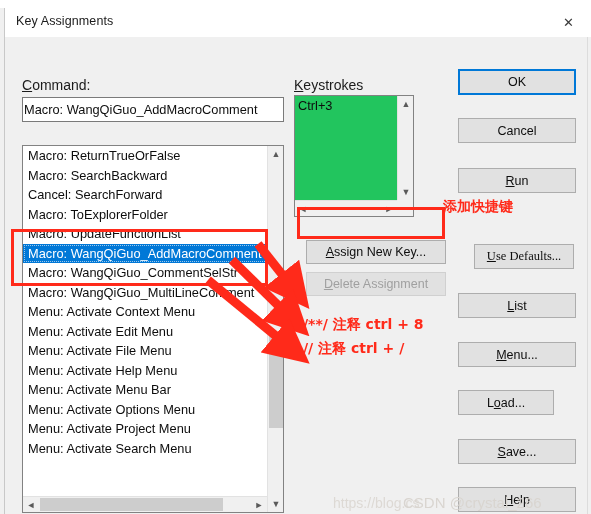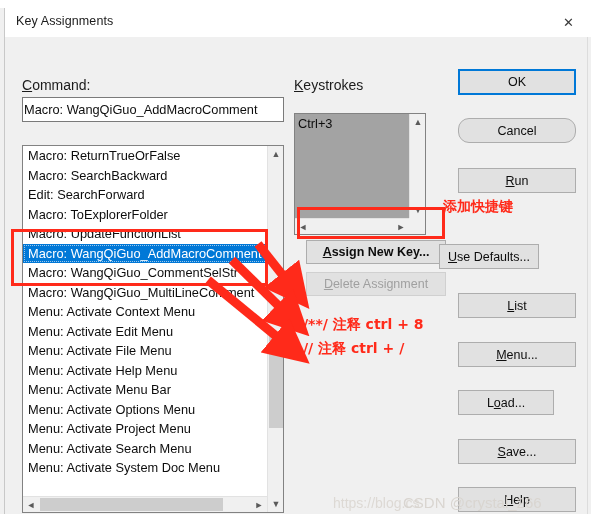--- a/index.html
+++ b/index.html
@@ -92,23 +92,23 @@
     padding-left: 3px;
   }
   
   #command-input {
     left: 17px; top: 60px;
     width: 262px; height: 25px;
   }
   
   #keystrokes-box {
     position: absolute;
-    left: 289px; top: 76px;
-    width: 132px; height: 122px;
-    background: #a3a3a3;
+    left: 289px; top: 58px;
+    width: 120px; height: 122px;
+    background: #22c55e;
     border: 1px solid #828282;
     box-sizing: border-box;
   }
   #keystrokes-box .ks-item {
     position: absolute;
     left: 3px; top: 2px;
     font-size: 12.8px;
     color: #0d0d0d;
   }
   .vscroll {
@@ -292,65 +292,64 @@
         <div class="arrow left">◄</div>
         <div class="arrow right" style="right:16px;">►</div>
       </div>
       <div style="position:absolute; right:0; bottom:0; width:16px; height:16px; background:#f0f0f0;"></div>
     </div>
 
     <div id="command-list">
       <div id="list-items">
           <div class="list-item">Macro: ReturnTrueOrFalse</div>
           <div class="list-item">Macro: SearchBackward</div>
-          <div class="list-item">Edit: SearchForward</div>
+          <div class="list-item">Cancel: SearchForward</div>
           <div class="list-item">Macro: ToExplorerFolder</div>
           <div class="list-item">Macro: UpdateFunctionList</div>
           <div class="list-item selected">Macro: WangQiGuo_AddMacroComment</div>
           <div class="list-item">Macro: WangQiGuo_CommentSelStr</div>
           <div class="list-item">Macro: WangQiGuo_MultiLineComment</div>
           <div class="list-item">Menu: Activate Context Menu</div>
           <div class="list-item">Menu: Activate Edit Menu</div>
           <div class="list-item">Menu: Activate File Menu</div>
           <div class="list-item">Menu: Activate Help Menu</div>
           <div class="list-item">Menu: Activate Menu Bar</div>
           <div class="list-item">Menu: Activate Options Menu</div>
           <div class="list-item">Menu: Activate Project Menu</div>
           <div class="list-item">Menu: Activate Search Menu</div>
-          <div class="list-item">Menu: Activate System Doc Menu</div>
         </div>
       <div class="vscroll" style="bottom:0;">
         <div class="arrow up">▲</div>
         <div class="thumb" style="top:190px; height:92px;"></div>
         <div class="arrow down">▼</div>
       </div>
       <div class="hscroll" style="left:0; width:244px;">
         <div class="arrow left">◄</div>
         <div class="thumb" style="left:17px; width:183px;"></div>
         <div class="arrow right">►</div>
       </div>
     </div>
 
-    <div class="btn" id="btn-assign" style="left:301px; top:203px; width:140px; height:24px;font-weight:bold;">
+    <div class="btn" id="btn-assign" style="left:301px; top:203px; width:140px; height:24px;">
       <span><span class="acc">A</span>ssign New Key...</span>
     </div>
     <div class="btn disabled" id="btn-delete" style="left:301px; top:235px; width:140px; height:24px;">
       <span><span class="acc">D</span>elete Assignment</span>
     </div>
 
     <div class="btn default" style="left:453px; top:32px; width:118px; height:26px;">
       <span>OK</span>
     </div>
-    <div class="btn" style="left:453px; top:81px; width:118px; height:25px;border-radius:11px;">
+    <div class="btn" style="left:453px; top:81px; width:118px; height:25px;">
       <span>Cancel</span>
     </div>
     <div class="btn" style="left:453px; top:131px; width:118px; height:25px;">
       <span><span class="acc">R</span>un</span>
     </div>
-    <div class="btn" style="left:434px; top:207px; width:100px; height:25px;">
+    <div class="btn" style="left:469px; top:207px; width:100px; height:25px;font-family:Liberation Serif, serif;">
       <span><span class="acc">U</span>se Defaults...</span>
     </div>
     <div class="btn" style="left:453px; top:256px; width:118px; height:25px;">
       <span><span class="acc">L</span>ist</span>
     </div>
     <div class="btn" style="left:453px; top:305px; width:118px; height:25px;">
       <span><span class="acc">M</span>enu...</span>
     </div>
     <div class="btn" style="left:453px; top:353px; width:96px; height:25px;">
       <span>L<span class="acc">o</span>ad...</span>

